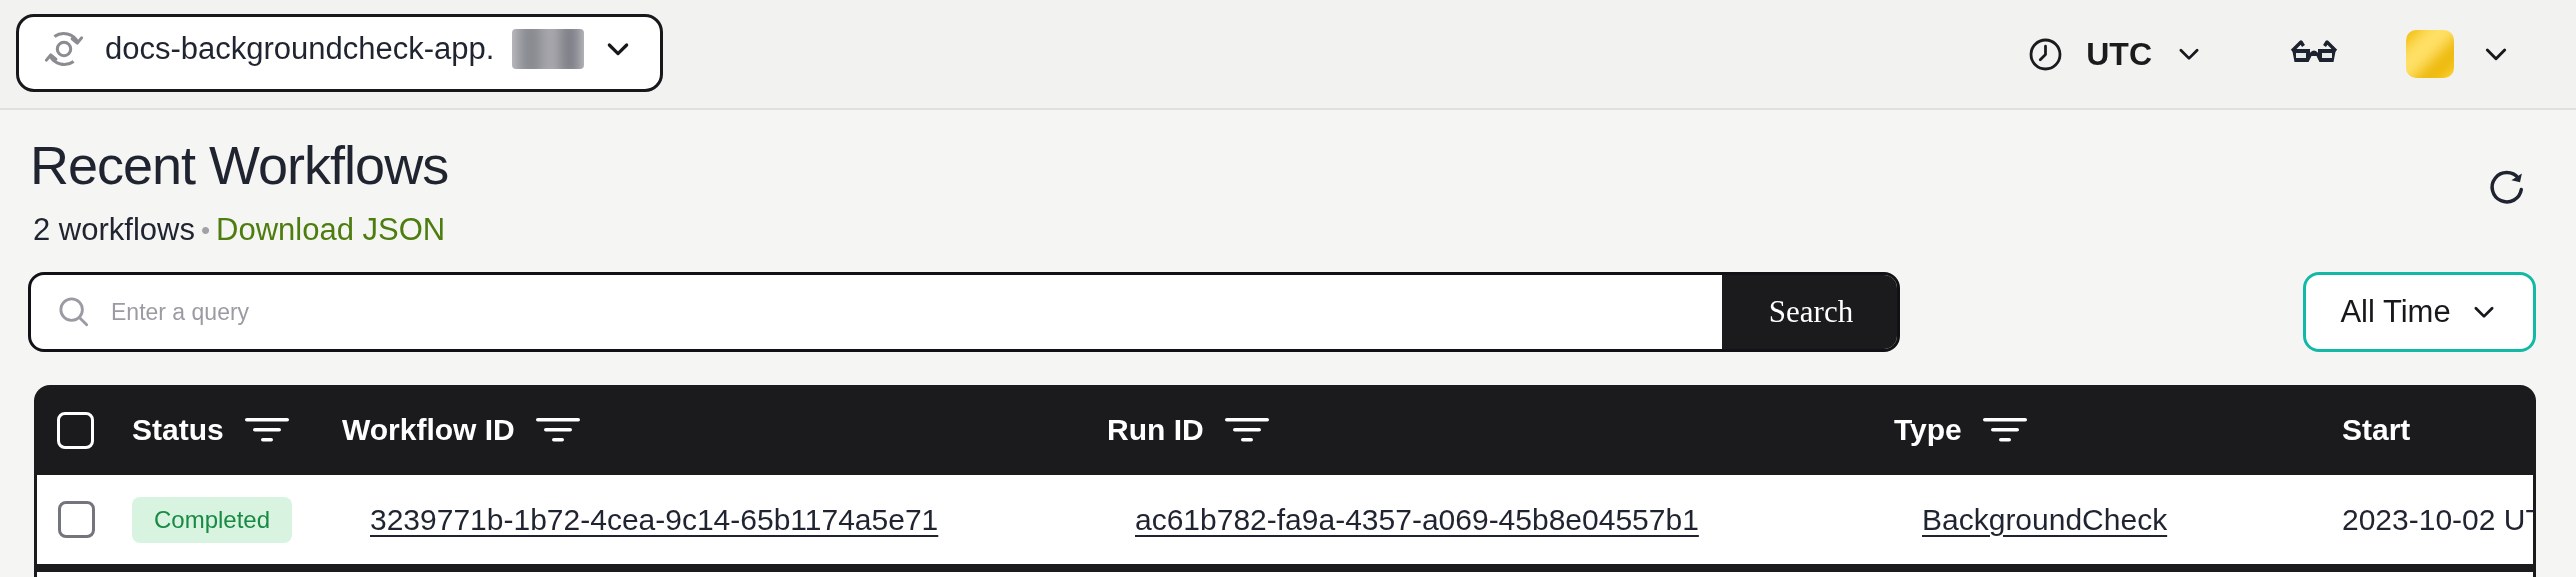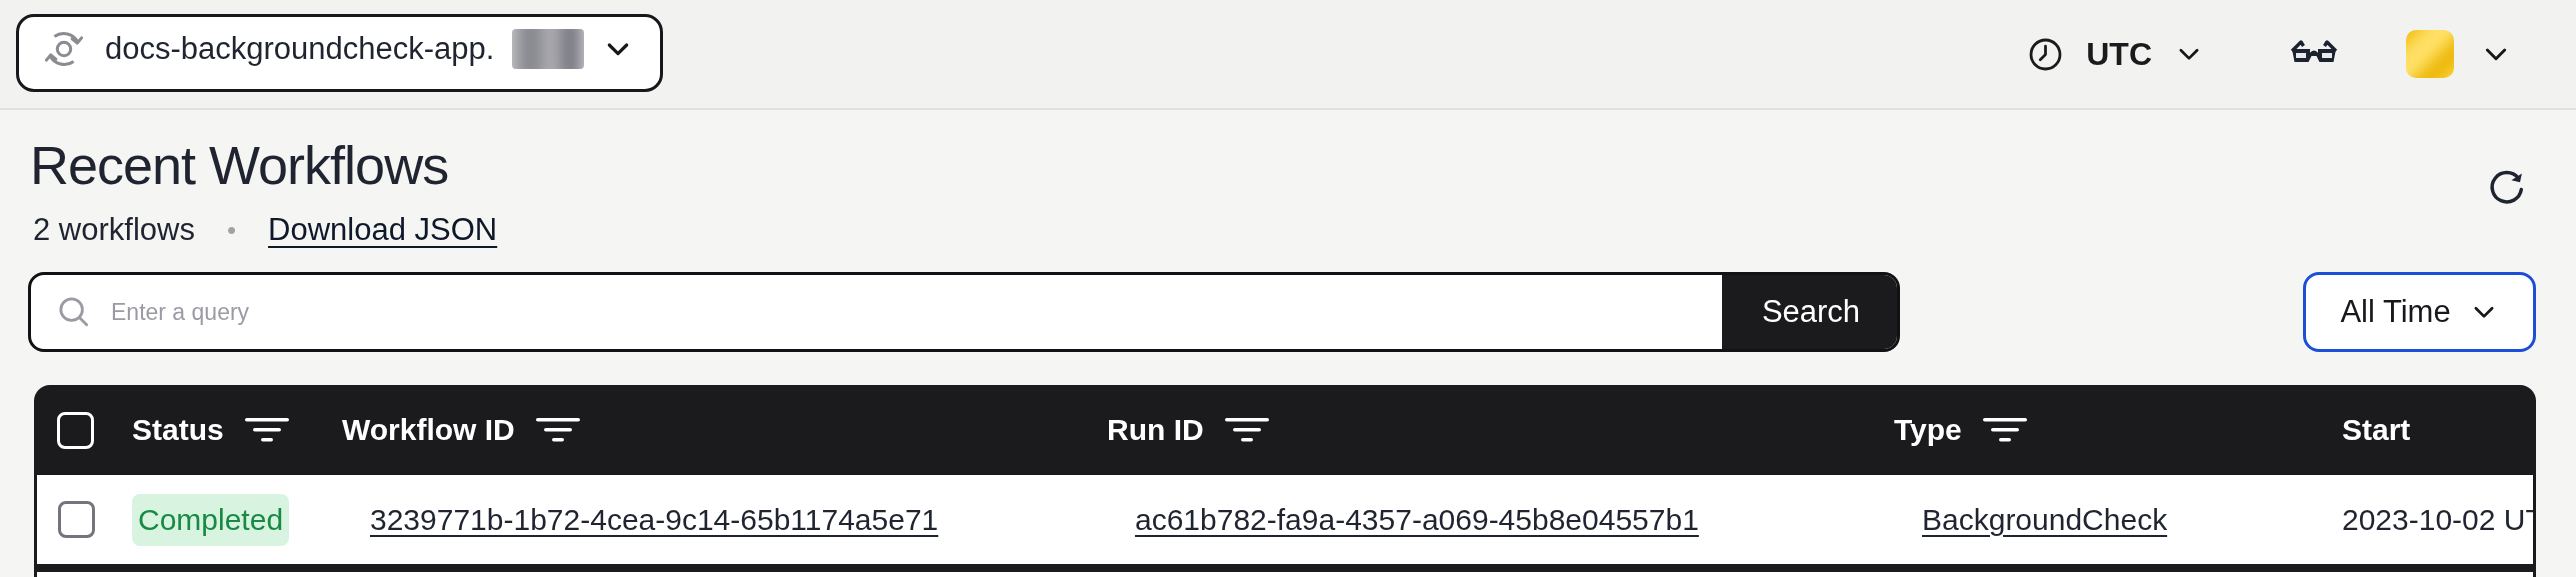--- a/index.html
+++ b/index.html
@@ -30,58 +30,58 @@
   .labs-btn { display:flex; align-items:center; cursor:pointer; }
   .avatar { width:48px; height:48px; border-radius:10px; overflow:hidden; position:relative; cursor:pointer; }
   .avatar .blurfill { position:absolute; inset:-6px;
         background:
           linear-gradient(135deg,#f3c117 0 30%, #ffe066 30% 55%, #edb90e 55% 75%, #ffd83e 75%);
         filter:blur(5px); transform:scale(1.3); }
 
   
   .page-title { position:absolute; left:30px; top:134px; font-size:54px; font-weight:500;
                 letter-spacing:-1px; color:#1f2430; }
-  .meta-row { position:absolute; left:33px; top:212px; display:flex; align-items:center; gap:32px; font-size:31px; }
+  .meta-row { position:absolute; left:33px; top:212px; display:flex; align-items:center; gap:6px; font-size:31px; }
   .meta-count { color:#1f2430; }
   .meta-dot { color:#a2a2a6; font-size:26px; }
-  .meta-link { color:#0f172a; text-decoration:underline; text-underline-offset:6px; text-decoration-thickness:2px; cursor:pointer; }
+  .meta-link { color:#4d7c0f; text-underline-offset:6px; text-decoration-thickness:2px; cursor:pointer; }
 
   .refresh-btn { position:absolute; left:2484px; top:164px; width:46px; height:46px; cursor:pointer;
                  display:flex; align-items:center; justify-content:center; }
 
   
   .search-wrap { position:absolute; left:28px; top:272px; width:1872px; height:80px;
                  background:#ffffff; border:3px solid #121216; border-radius:16px;
                  display:flex; align-items:center; overflow:hidden; }
   .search-icon { padding:0 18px 0 24px; display:flex; }
   .search-placeholder { font-size:23px; color:#9b9ba3; flex:1; }
   .search-btn { width:178px; height:80px; margin:-3px -3px -3px 0; background:#1b1b1e; color:#ffffff;
                 font-size:31px; font-weight:500; border:none; display:flex; align-items:center;
-                justify-content:center; cursor:pointer; font-family:Liberation Sans, sans-serif; }
+                justify-content:center; cursor:pointer; font-family:Liberation Serif, serif; }
 
   .timefilter-btn { position:absolute; left:2303px; top:272px; width:233px; height:80px;
-                    background:#ffffff; border:3px solid #1d4ed8; border-radius:16px;
+                    background:#ffffff; border:3px solid #14b8a6; border-radius:16px;
                     display:flex; align-items:center; justify-content:center; gap:18px;
                     font-size:31px; color:#17171c; cursor:pointer; }
 
   
   .wf-table { position:absolute; left:34px; top:385px; width:2502px; height:193px; overflow:hidden; }
   .thead { height:90px; background:#1b1b1e; border-radius:16px 16px 0 0;
            display:grid; grid-template-columns:98px 210px 765px 787px 448px 1fr; align-items:center; }
   .th { display:flex; align-items:center; gap:20px; color:#ffffff; font-size:30px; font-weight:700; }
   .checkbox-hd { width:37px; height:37px; border:3px solid #ffffff; border-radius:8px;
                  margin-left:23px; background:transparent; cursor:pointer; }
   .filter-icon { display:flex; cursor:pointer; }
 
   .trow { height:89px; background:#ffffff; border-left:3px solid #1b1b1e; border-right:3px solid #1b1b1e;
           display:grid; grid-template-columns:95px 210px 765px 787px 448px 1fr; align-items:center; }
   .checkbox-row { width:37px; height:37px; border:3px solid #74747c; border-radius:8px;
                   margin-left:21px; background:#ffffff; cursor:pointer; }
-  .status-badge { justify-self:start; background:#d9f3e1; color:#178a43; font-size:30px; font-weight:500;
-                  padding:9px 6px; border-radius:8px; }
+  .status-badge { justify-self:start; background:#d9f3e1; color:#178a43; font-size:24px; font-weight:500;
+                  padding:9px 22px; border-radius:8px; }
   .cell-link { font-size:30px; color:#1f2430; text-decoration:underline; text-underline-offset:5px;
                text-decoration-thickness:2px; cursor:pointer; white-space:nowrap;margin-left:28px; }
   .cell-start { font-size:30px; color:#1f2430; white-space:nowrap; overflow:hidden; }
   .row-sep { height:8px; background:#1b1b1e; }
   .trow-next { height:6px; background:#ffffff; border-left:3px solid #1b1b1e; border-right:3px solid #1b1b1e; }
 </style>
 </head>
 <body>
 
 <div class="canvas">

